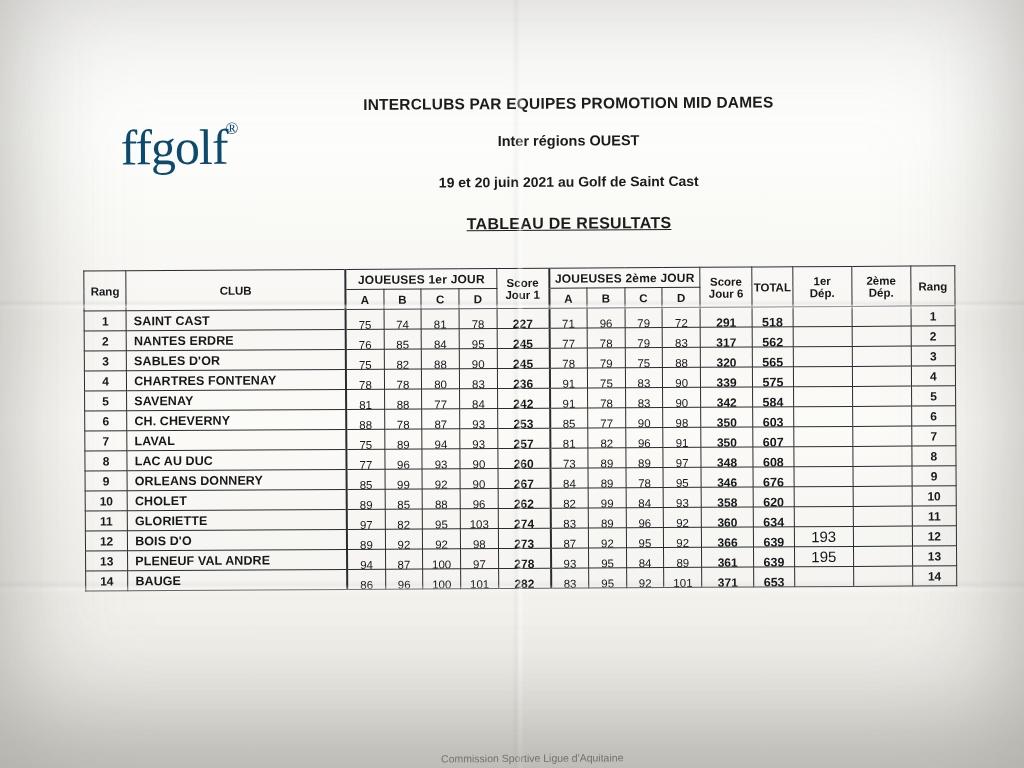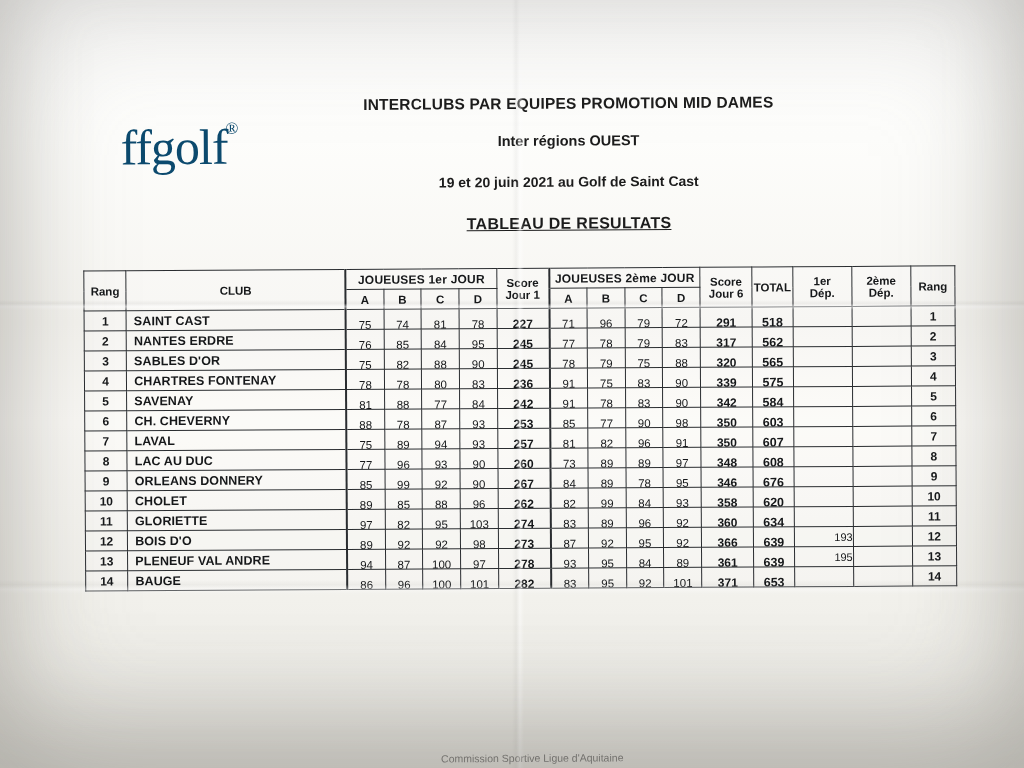--- a/index.html
+++ b/index.html
@@ -160,22 +160,21 @@
   }
   td.total {
     font-weight: bold;
     font-size: 12.5px;
     margin-top: 16px;
   }
   td.num {
     font-size: 11.5px;
   }
   td.dep {
-    font-size: 11px;
-    text-align: right;
+    font-size: 15px;
   }
   .vthick { border-left-width: 2px; }
 
   
   .offsetcell { position: relative; top: 5px; }
 
   #footer-note {
     position: absolute;
     left: 300px;
     top: 752px;

